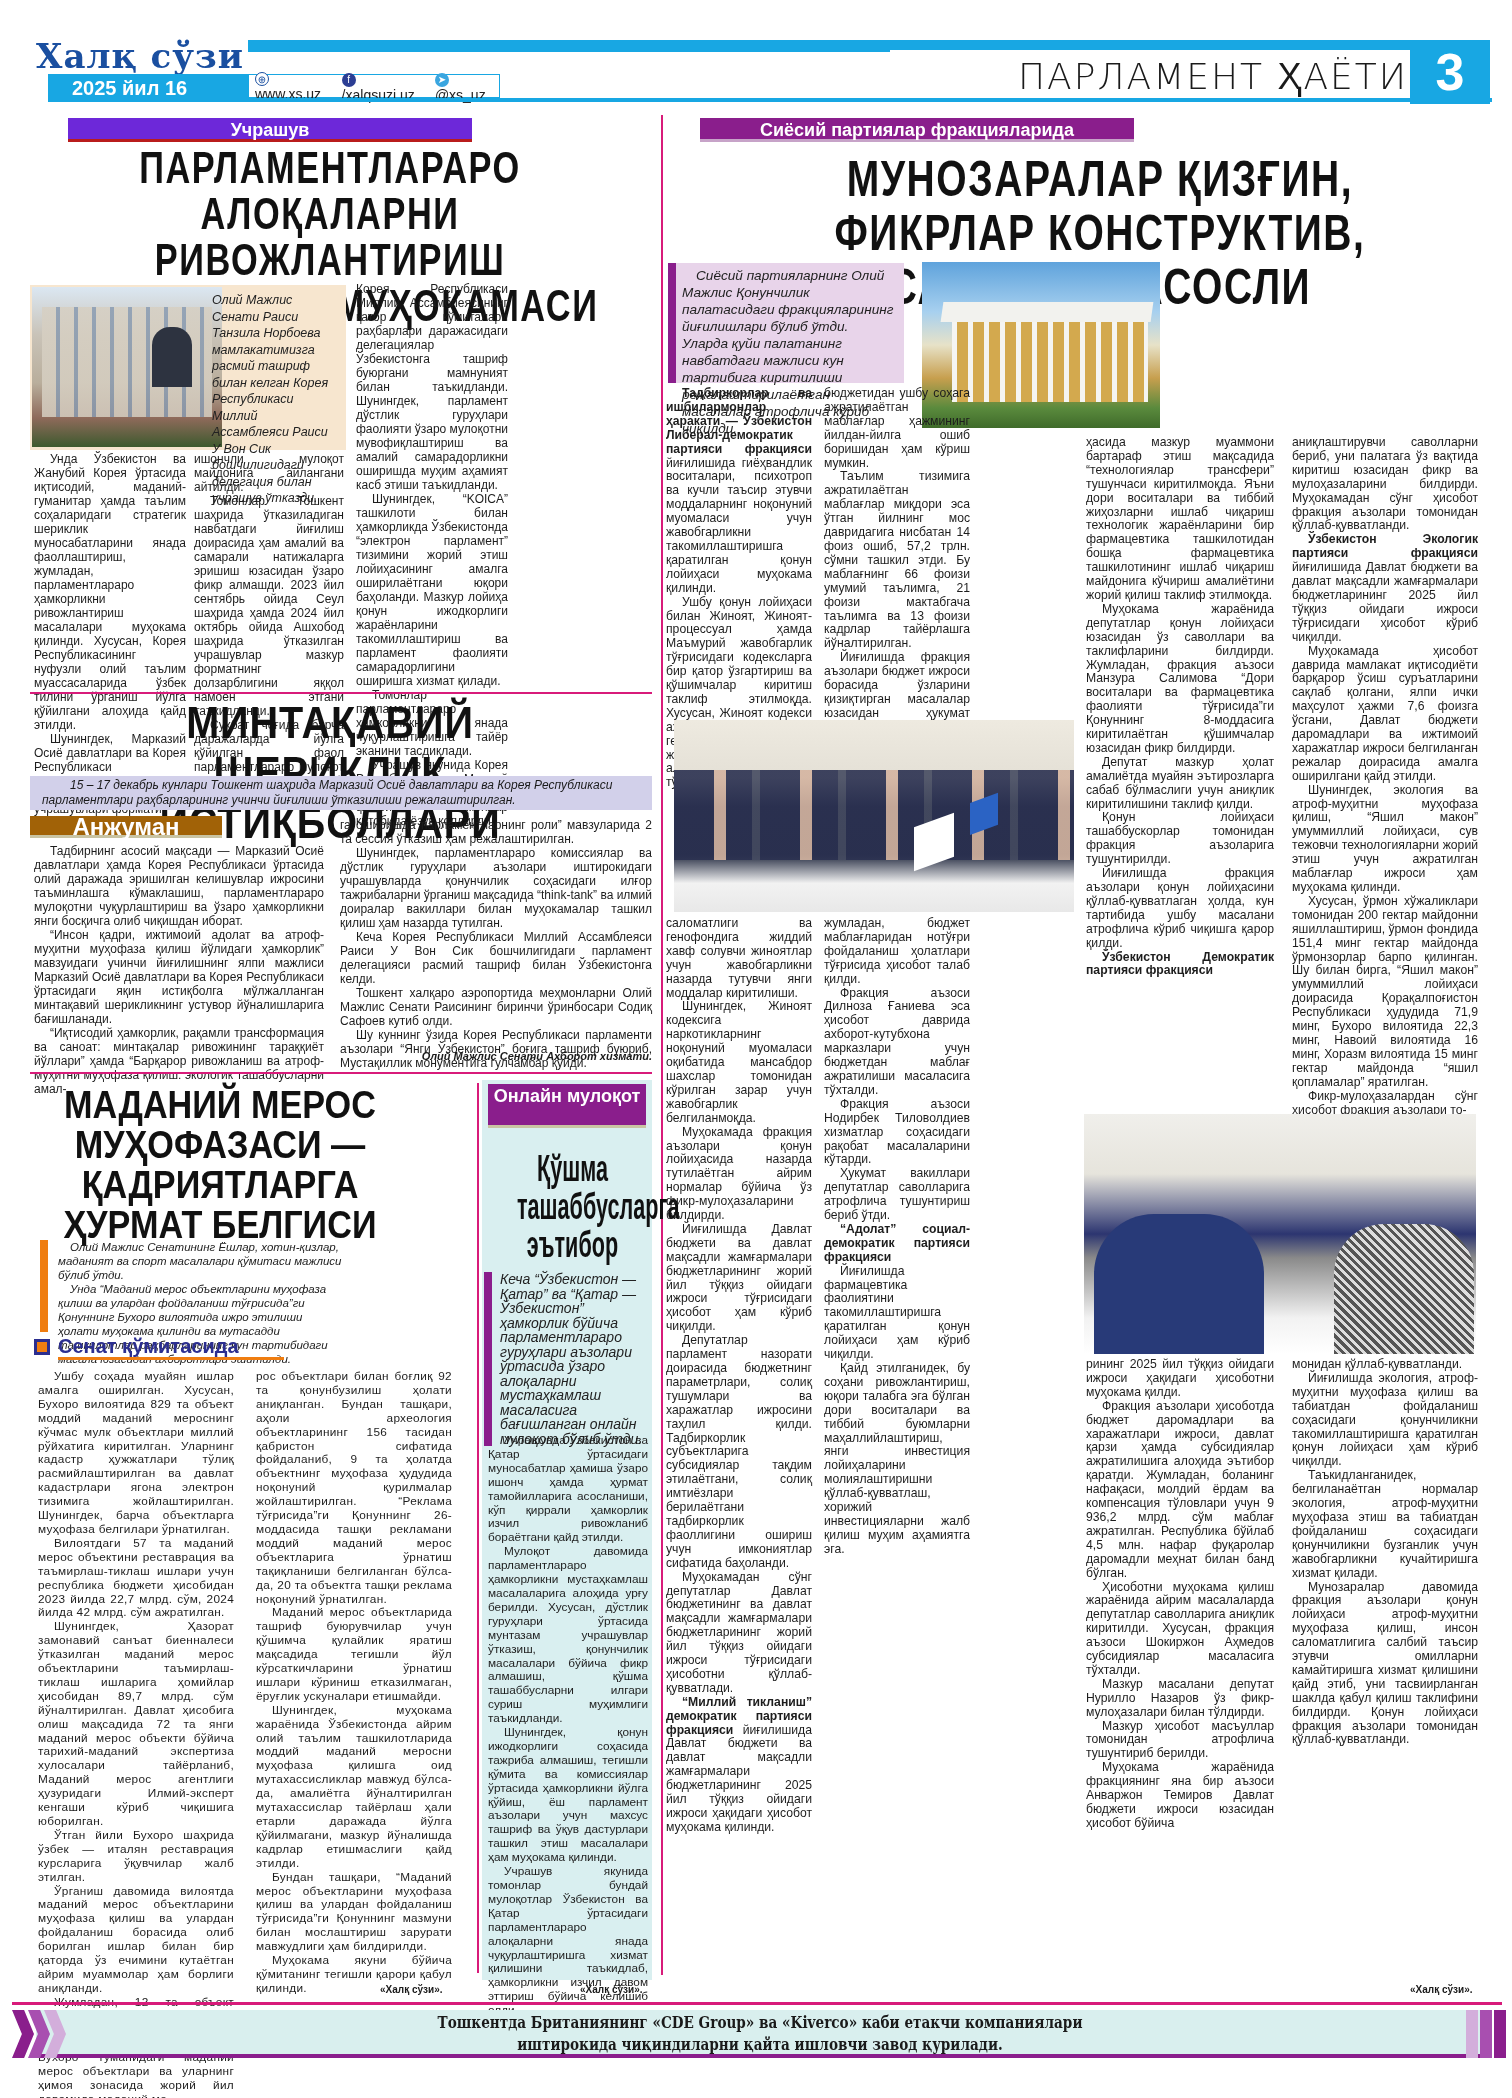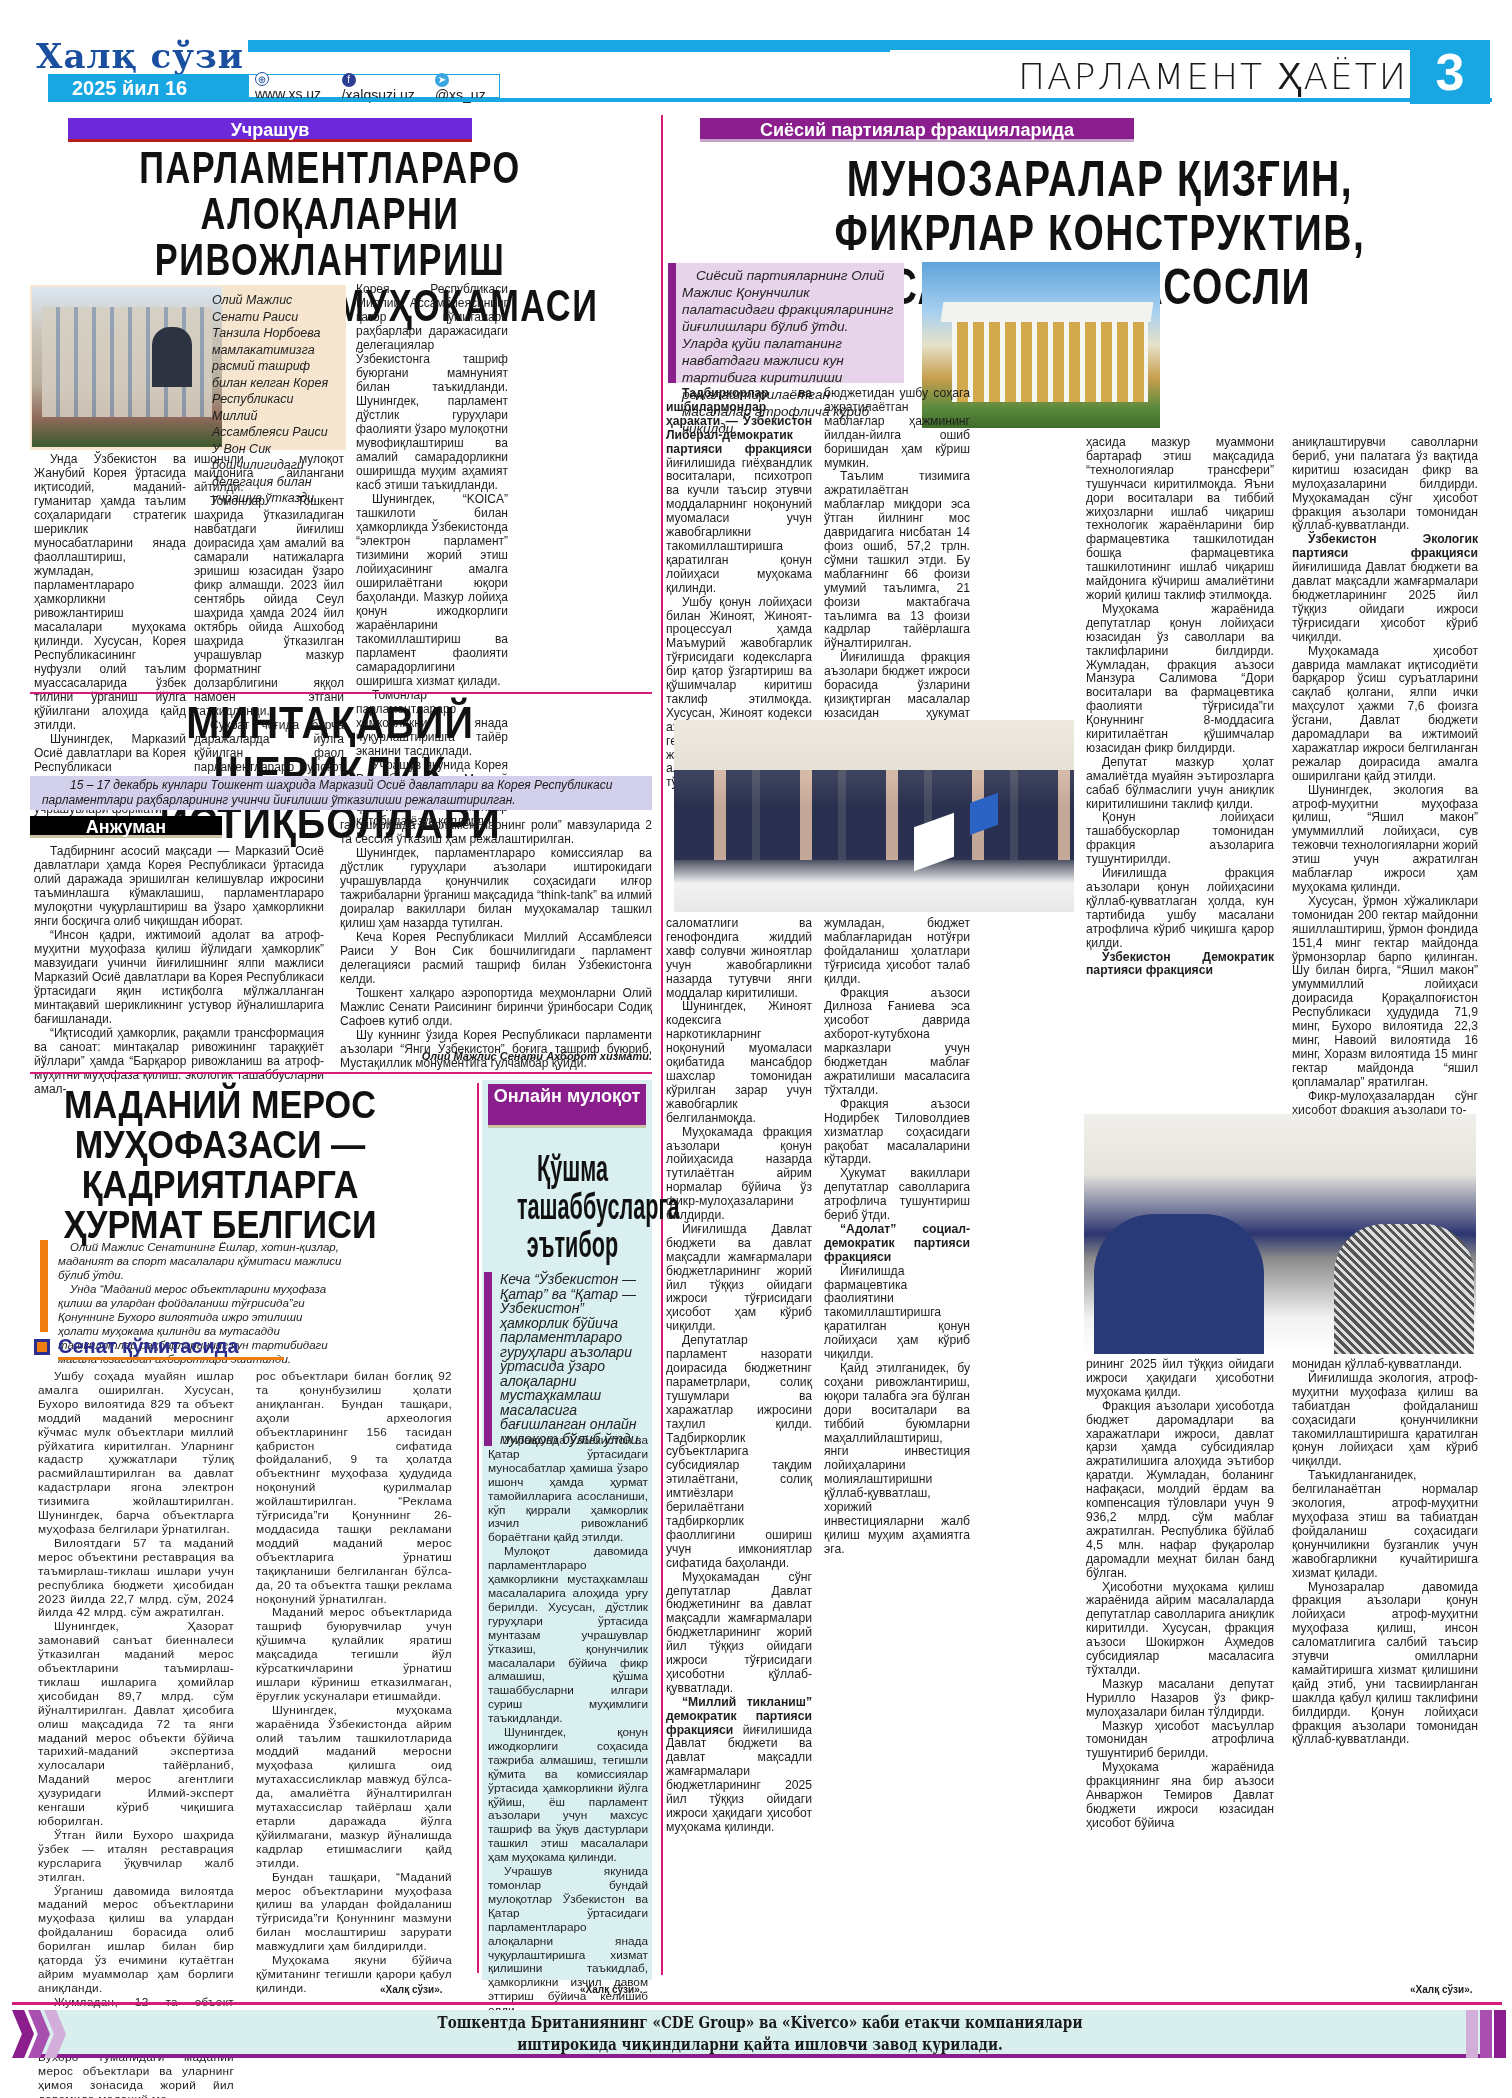--- a/index.html
+++ b/index.html
@@ -48,21 +48,21 @@
   .col p { text-indent: 16px; }
   .col b { font-weight: bold; }
 
   .a1-c1 { left: 34px; top: 452px; width: 152px; }
   .a1-c2 { left: 194px; top: 452px; width: 150px; }
   .a1-c3 { left: 356px; top: 282px; width: 152px; }
   .hr-pink { position: absolute; height: 2px; background: #d81b7a; }
 
   
   .lead-box-lav { position: absolute; left: 30px; top: 776px; width: 622px; height: 34px; background: #d2d0ea; font-style: italic; font-size: 12px; line-height: 15px; padding: 2px 12px; text-indent: 28px; }
-  .label-anjuman { position: absolute; left: 30px; top: 816px; width: 192px; height: 22px; background: #000000; color: #fff; font-weight: bold; font-size: 18px; line-height: 22px; text-align: center; border-bottom: 3px solid #c9c4a3; }
+  .label-anjuman { position: absolute; left: 30px; top: 816px; width: 192px; height: 22px; background: #a16207; color: #fff; font-weight: bold; font-size: 24px; line-height: 22px; text-align: center; border-bottom: 3px solid #c9c4a3; }
   .a2-c1 { left: 34px; top: 844px; width: 290px; font-size: 12px; line-height: 14px; }
   .a2-c2 { left: 340px; top: 818px; width: 312px; font-size: 12px; line-height: 14px; }
   .signature { position: absolute; font-weight: bold; font-style: italic; font-size: 11px; text-align: right; }
 
   
   .lead-orange { position: absolute; left: 40px; top: 1240px; width: 306px; border-left: 8px solid #ef7d10; padding-left: 10px; font-style: italic; font-size: 11.5px; line-height: 14px; color: #222; height: 92px; }
   .senat-label { position: absolute; left: 34px; top: 1335px; display: flex; align-items: center; gap: 8px; }
   .senat-square { width: 16px; height: 16px; background: #ef7d10; border: 3px solid #2b2e8f; }
   .senat-text { font-weight: bold; font-size: 20px; color: #2b2e8f; }
   .senat-underline { position: absolute; left: 58px; top: 1357px; width: 226px; height: 3px; background: #ef7d10; }

